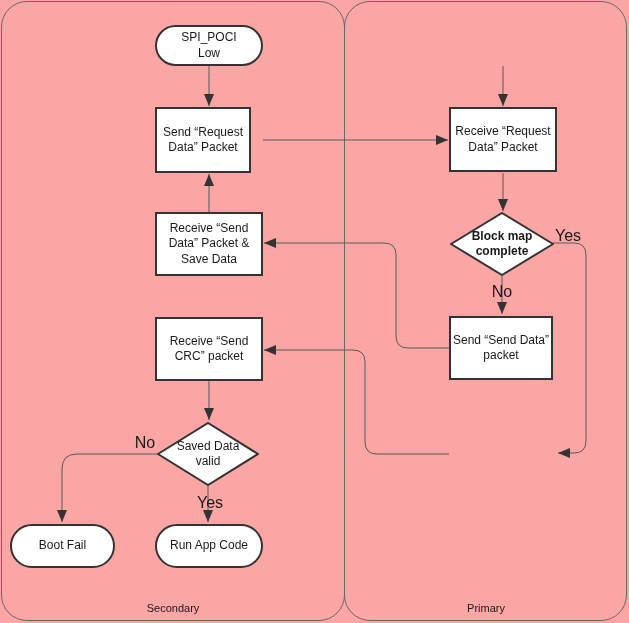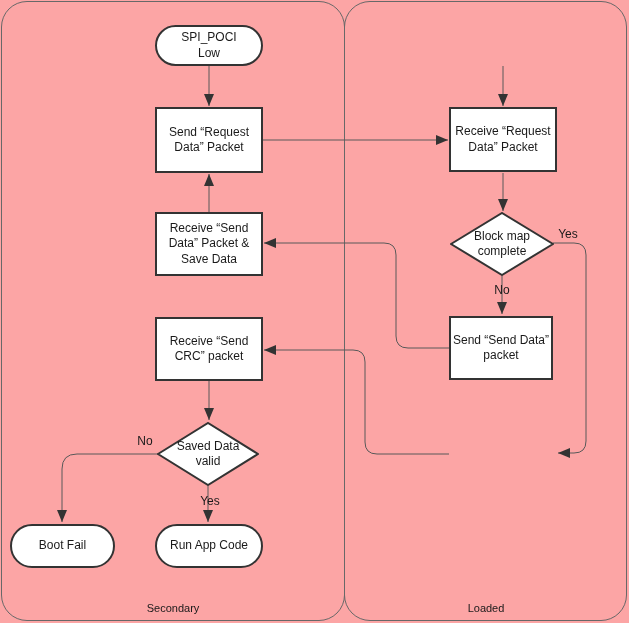--- a/index.html
+++ b/index.html
@@ -71,37 +71,37 @@
     position: absolute;
     left: 0; top: 0;
   }
   .node.diamond .diamond-label {
     position: relative;
     z-index: 1;
   }
 
   
   .n-spi          { left: 155px; top: 25px;  width: 108px; height: 41px; }
-  .n-sendreq      { left: 155px; top: 107px; width: 108px; height: 66px; }
+  .n-sendreq      { left: 155px; top: 107px; width: 96px; height: 66px; }
   .n-recvsenddata { left: 155px; top: 212px; width: 108px; height: 64px; }
   .n-recvsendcrc  { left: 155px; top: 317px; width: 108px; height: 64px; }
   .n-savedvalid   { left: 157px; top: 422px; width: 102px; height: 64px; }
   .n-bootfail     { left: 10px;  top: 524px; width: 105px; height: 44px; }
   .n-runapp       { left: 155px; top: 524px; width: 108px; height: 44px; }
   .n-appcode      { left: 449px; top: 25px;  width: 107px; height: 41px; }
   .n-recvreq      { left: 449px; top: 107px; width: 108px; height: 65px; }
-  .n-blockmap     { left: 450px; top: 212px; width: 104px; height: 64px; }
+  .n-blockmap     { left: 450px; top: 212px; width: 104px; height: 64px; font-weight: bold; }
   .n-sendsenddata { left: 449px; top: 316px; width: 104px; height: 64px; }
   .n-sendsendcrc  { left: 449px; top: 422px; width: 108px; height: 64px; }
 
   .edge-label {
     position: absolute;
     width: 40px;
     text-align: center;
-    font-size: 12px;
+    font-size: 16px;
     color: #1a1a1a;
   }
   .el-blockmap-yes { left: 548px; top: 227px; }
   .el-blockmap-no  { left: 482px; top: 283px; }
   .el-saved-no     { left: 125px; top: 434px; }
   .el-saved-yes    { left: 190px; top: 494px; }
 </style>
 </head>
 <body>
 
@@ -160,15 +160,15 @@
   </div>
   <div class="node rect n-sendsenddata">Send “Send Data”
 packet</div>
 
   <div class="edge-label el-blockmap-yes">Yes</div>
   <div class="edge-label el-blockmap-no">No</div>
   <div class="edge-label el-saved-no">No</div>
   <div class="edge-label el-saved-yes">Yes</div>
 
   <div class="lane-label secondary">Secondary</div>
-  <div class="lane-label primary">Loaded</div>
+  <div class="lane-label primary">Primary</div>
 
 </div>
 
 </body></html>

